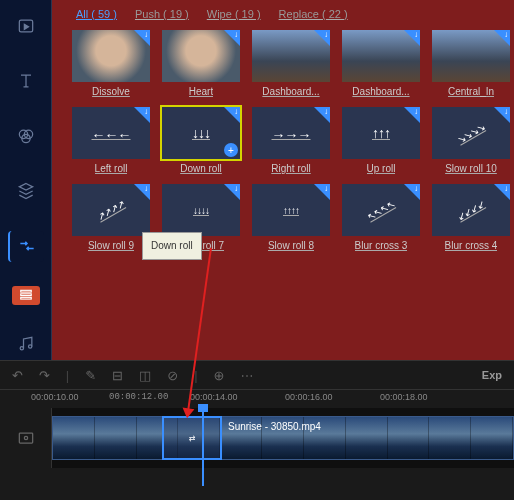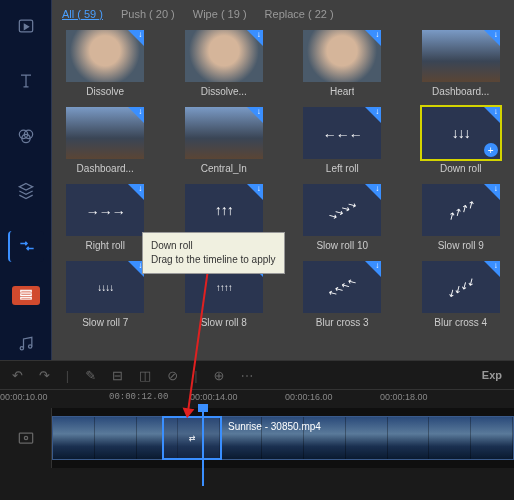--- a/index.html
+++ b/index.html
@@ -2,25 +2,25 @@
 <html><head>
   <meta charset="utf-8">
   <style>
     * { margin:0; padding:0; box-sizing:border-box; font-family:Arial,sans-serif; }
     body { width:514px; height:500px; background:#1a1a1a; color:#aaa; overflow:hidden; position:relative; }
     .app { display:flex; height:360px; }
     .toolbar { width:52px; background:#0a1530; display:flex; flex-direction:column; align-items:center; padding-top:10px; gap:24px; border-right:1px solid #2a3550; }
     .tool { width:36px; height:36px; display:flex; align-items:center; justify-content:center; cursor:pointer; color:#6a7a9a; border-radius:4px; }
     .tool.active { background:#0a1530; border-left:2px solid #3a8fff; color:#3a8fff; }
     .tool.accent { background:#d14a2e; color:#fff; border-radius:3px; width:28px; height:22px; }
-    .main { flex:1; background:#404040; padding:8px 6px; overflow:hidden; }
+    .main { flex:1; background:#7f1d1d; padding:8px 20px; overflow:hidden;text-decoration:underline; }
     .tabs { display:flex; gap:18px; font-size:11px; margin-bottom:10px; padding-left:4px; }
     .tab { color:#999; cursor:pointer; }
     .tab.active { color:#4a9fff; text-decoration:underline; }
-    .grid { display:grid; grid-template-columns:repeat(4,1fr); gap:10px 24px; }
+    .grid { display:grid; grid-template-columns:repeat(5,1fr); gap:10px 12px; }
     .item { display:flex; flex-direction:column; align-items:center; gap:4px; cursor:pointer; }
     .thumb { width:78px; height:52px; background:#2a3550; position:relative; display:flex; align-items:center; justify-content:center; overflow:hidden; }
     .badge { position:absolute; top:0; right:0; width:0; height:0; border-left:16px solid transparent; border-top:16px solid #3a8fff; }
     .badge::after { content:"↓"; position:absolute; top:-16px; right:2px; font-size:8px; color:#fff; }
     .item.sel .thumb { outline:2px solid #d4d400; }
     .add { position:absolute; bottom:2px; right:2px; width:14px; height:14px; background:#3a8fff; border-radius:50%; color:#fff; font-size:10px; display:flex; align-items:center; justify-content:center; }
     .label { font-size:10px; color:#ccc; text-align:center; max-width:78px; white-space:nowrap; overflow:hidden; text-overflow:ellipsis; }
     .photo { width:100%; height:100%; background:linear-gradient(180deg,#6a8fb5 0%,#8aa5c5 50%,#4a6585 100%); position:relative; }
     .photo.dog { background:linear-gradient(180deg,#5a7a65 0%,#8aa585 100%); }
     .photo.road { background:linear-gradient(180deg,#7a9ac5 0%,#3a4555 60%,#5a4535 100%); }
@@ -93,44 +93,37 @@
         <svg viewBox="0 0 24 24" fill="none" stroke="currentColor" stroke-width="1.5">
           <path d="M9 17V6l10-2v11"></path>
           <circle cx="7" cy="17" r="2"></circle>
           <circle cx="17" cy="15" r="2"></circle>
         </svg>
       </div>
   </div>
   <div class="main">
     <div class="tabs" id="tabs">
         <span class="tab active">All ( 59 )</span>
-        <span class="tab">Push ( 20 )</span>
+        <span class="tab">Push ( 19 )</span>
         <span class="tab">Wipe ( 19 )</span>
         <span class="tab">Replace ( 22 )</span>
       </div>
     <div class="grid" id="grid">
         <div class="item">
           <div class="thumb">
             <div class="photo face"></div>
             <div class="badge"></div>
           </div>
           <div class="label">Dissolve</div>
         </div>
         <div class="item">
           <div class="thumb">
             <div class="photo face"></div>
             <div class="badge"></div>
           </div>
-          <div class="label">Dissolve...</div>
-        </div>
-        <div class="item">
-          <div class="thumb">
-            <div class="photo face"></div>
-            <div class="badge"></div>
-          </div>
           <div class="label">Heart</div>
         </div>
         <div class="item">
           <div class="thumb">
             <div class="photo road"></div>
             <div class="badge"></div>
           </div>
           <div class="label">Dashboard...</div>
         </div>
         <div class="item">
@@ -217,40 +210,39 @@
             <div class="badge"></div>
           </div>
           <div class="label">Blur cross 4</div>
         </div>
       </div>
   </div>
 </div>
 
 <div class="tooltip">
   <div>Down roll</div>
-  <div>Drag to the timeline to apply</div>
 </div>
 <div class="redline"></div>
 
 <div class="timeline-area">
   <div class="tbar">
     <span class="tbtn">↶</span>
     <span class="tbtn">↷</span>
     <span class="tbtn" style="color:#444">|</span>
     <span class="tbtn">✎</span>
     <span class="tbtn">⊟</span>
     <span class="tbtn">◫</span>
     <span class="tbtn">⊘</span>
     <span class="tbtn" style="color:#444">|</span>
     <span class="tbtn">⊕</span>
     <span class="tbtn">⋯</span>
     <span class="exp">Exp</span>
   </div>
   <div class="ruler" id="ruler">
-      <span class="tick" style="left: 0px;">00:00:10.00</span>
+      <span class="tick" style="left: 0px; padding-left: 31px;">00:00:10.00</span>
       <span class="tick" style="left: 109px; font-family: Liberation Mono, monospace;">00:00:12.00</span>
       <span class="tick" style="left: 190px;">00:00:14.00</span>
       <span class="tick" style="left: 285px;">00:00:16.00</span>
       <span class="tick" style="left: 380px;">00:00:18.00</span>
     </div>
   <div class="track-area">
     <div class="track-head">
         <svg viewBox="0 0 24 24" width="14" height="14" fill="none" stroke="currentColor" stroke-width="1.5">
           <rect x="4" y="6" width="16" height="12" rx="1"></rect>
           <circle cx="12" cy="12" r="2"></circle>

